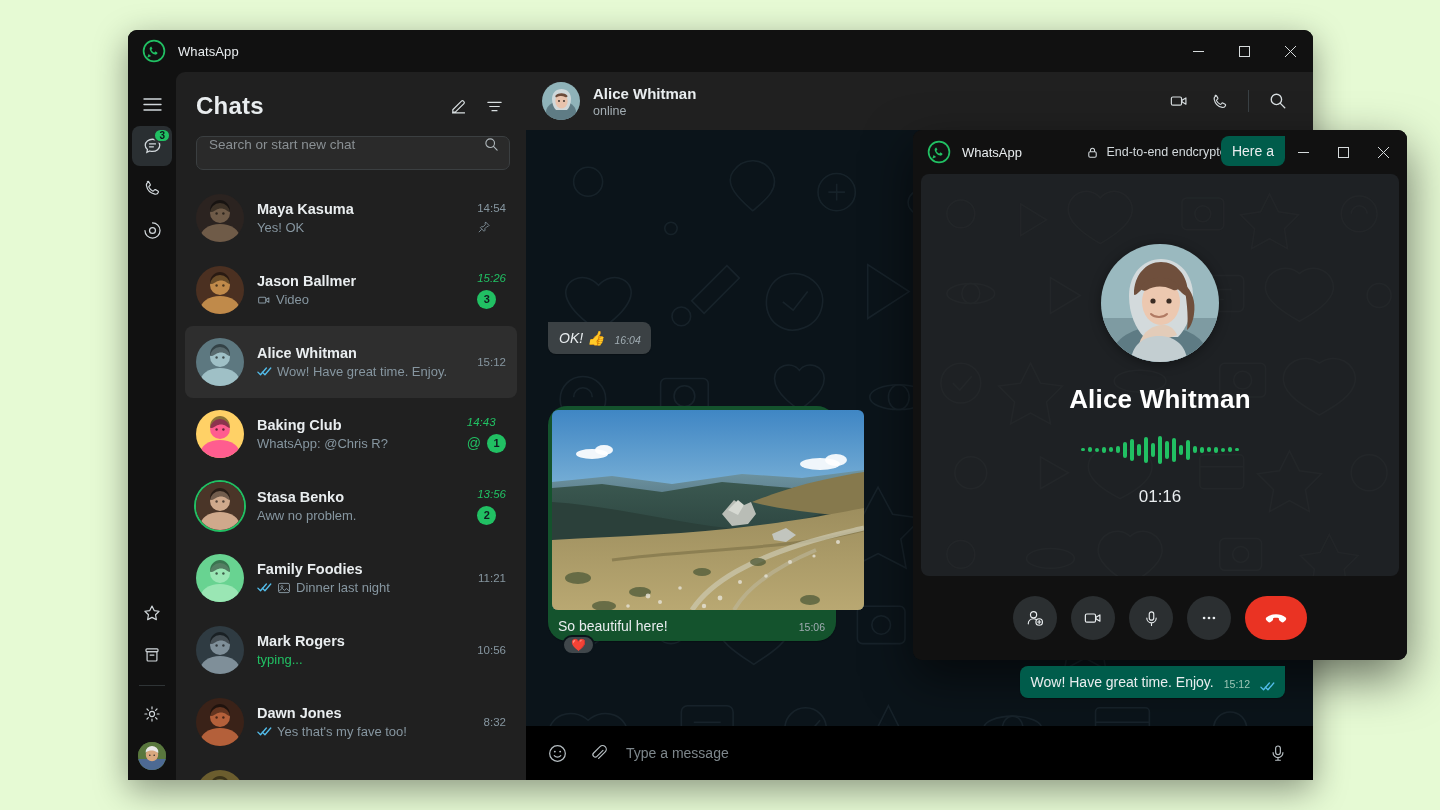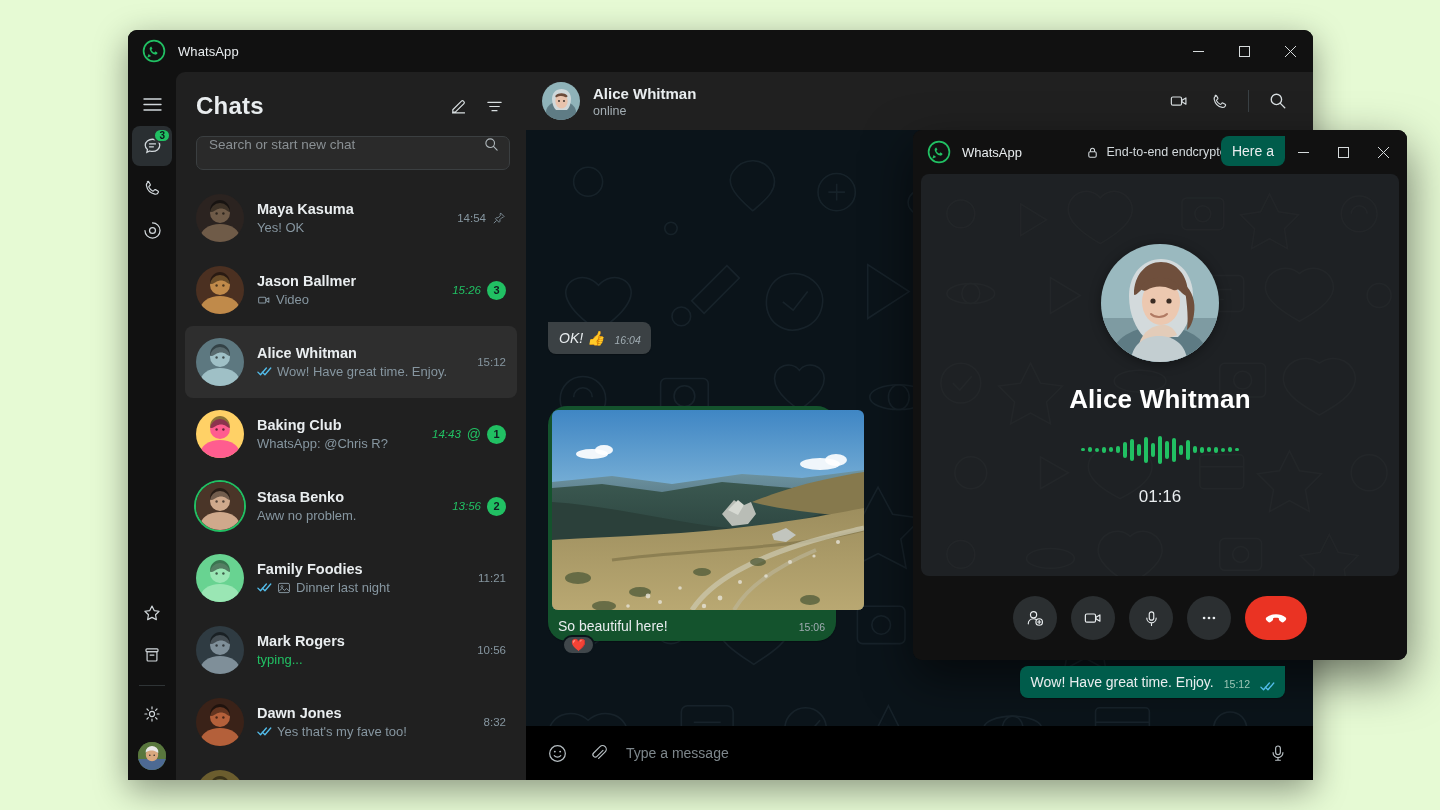--- a/index.html
+++ b/index.html
@@ -116,21 +116,21 @@
     font-size: 14.5px; font-weight: bold; color: #e9edef;
     white-space: nowrap; overflow: hidden; text-overflow: ellipsis;
   }
   .chat-sub {
     font-size: 13px; color: #8696a0; margin-top: 3px;
     display: flex; align-items: center; gap: 5px;
     white-space: nowrap; overflow: hidden;
   }
   .chat-sub.typing { color: #21c063; }
   .chat-meta {
-    display: flex; flex-direction: row; align-items: center;
+    display: flex; flex-direction: column; align-items: flex-start;
     margin-left: 8px; gap: 6px; flex-shrink: 0;
   }
   .chat-time { font-size: 11.5px; color: #8696a0; white-space: nowrap; }
   .chat-time.unread { color: #21c063; font-style: italic; }
   .badge {
     min-width: 19px; height: 19px; border-radius: 10px;
     background: #21c063; color: #111b21;
     font-size: 11px; font-weight: bold;
     display: flex; align-items: center; justify-content: center; padding: 0 5px;
   }

